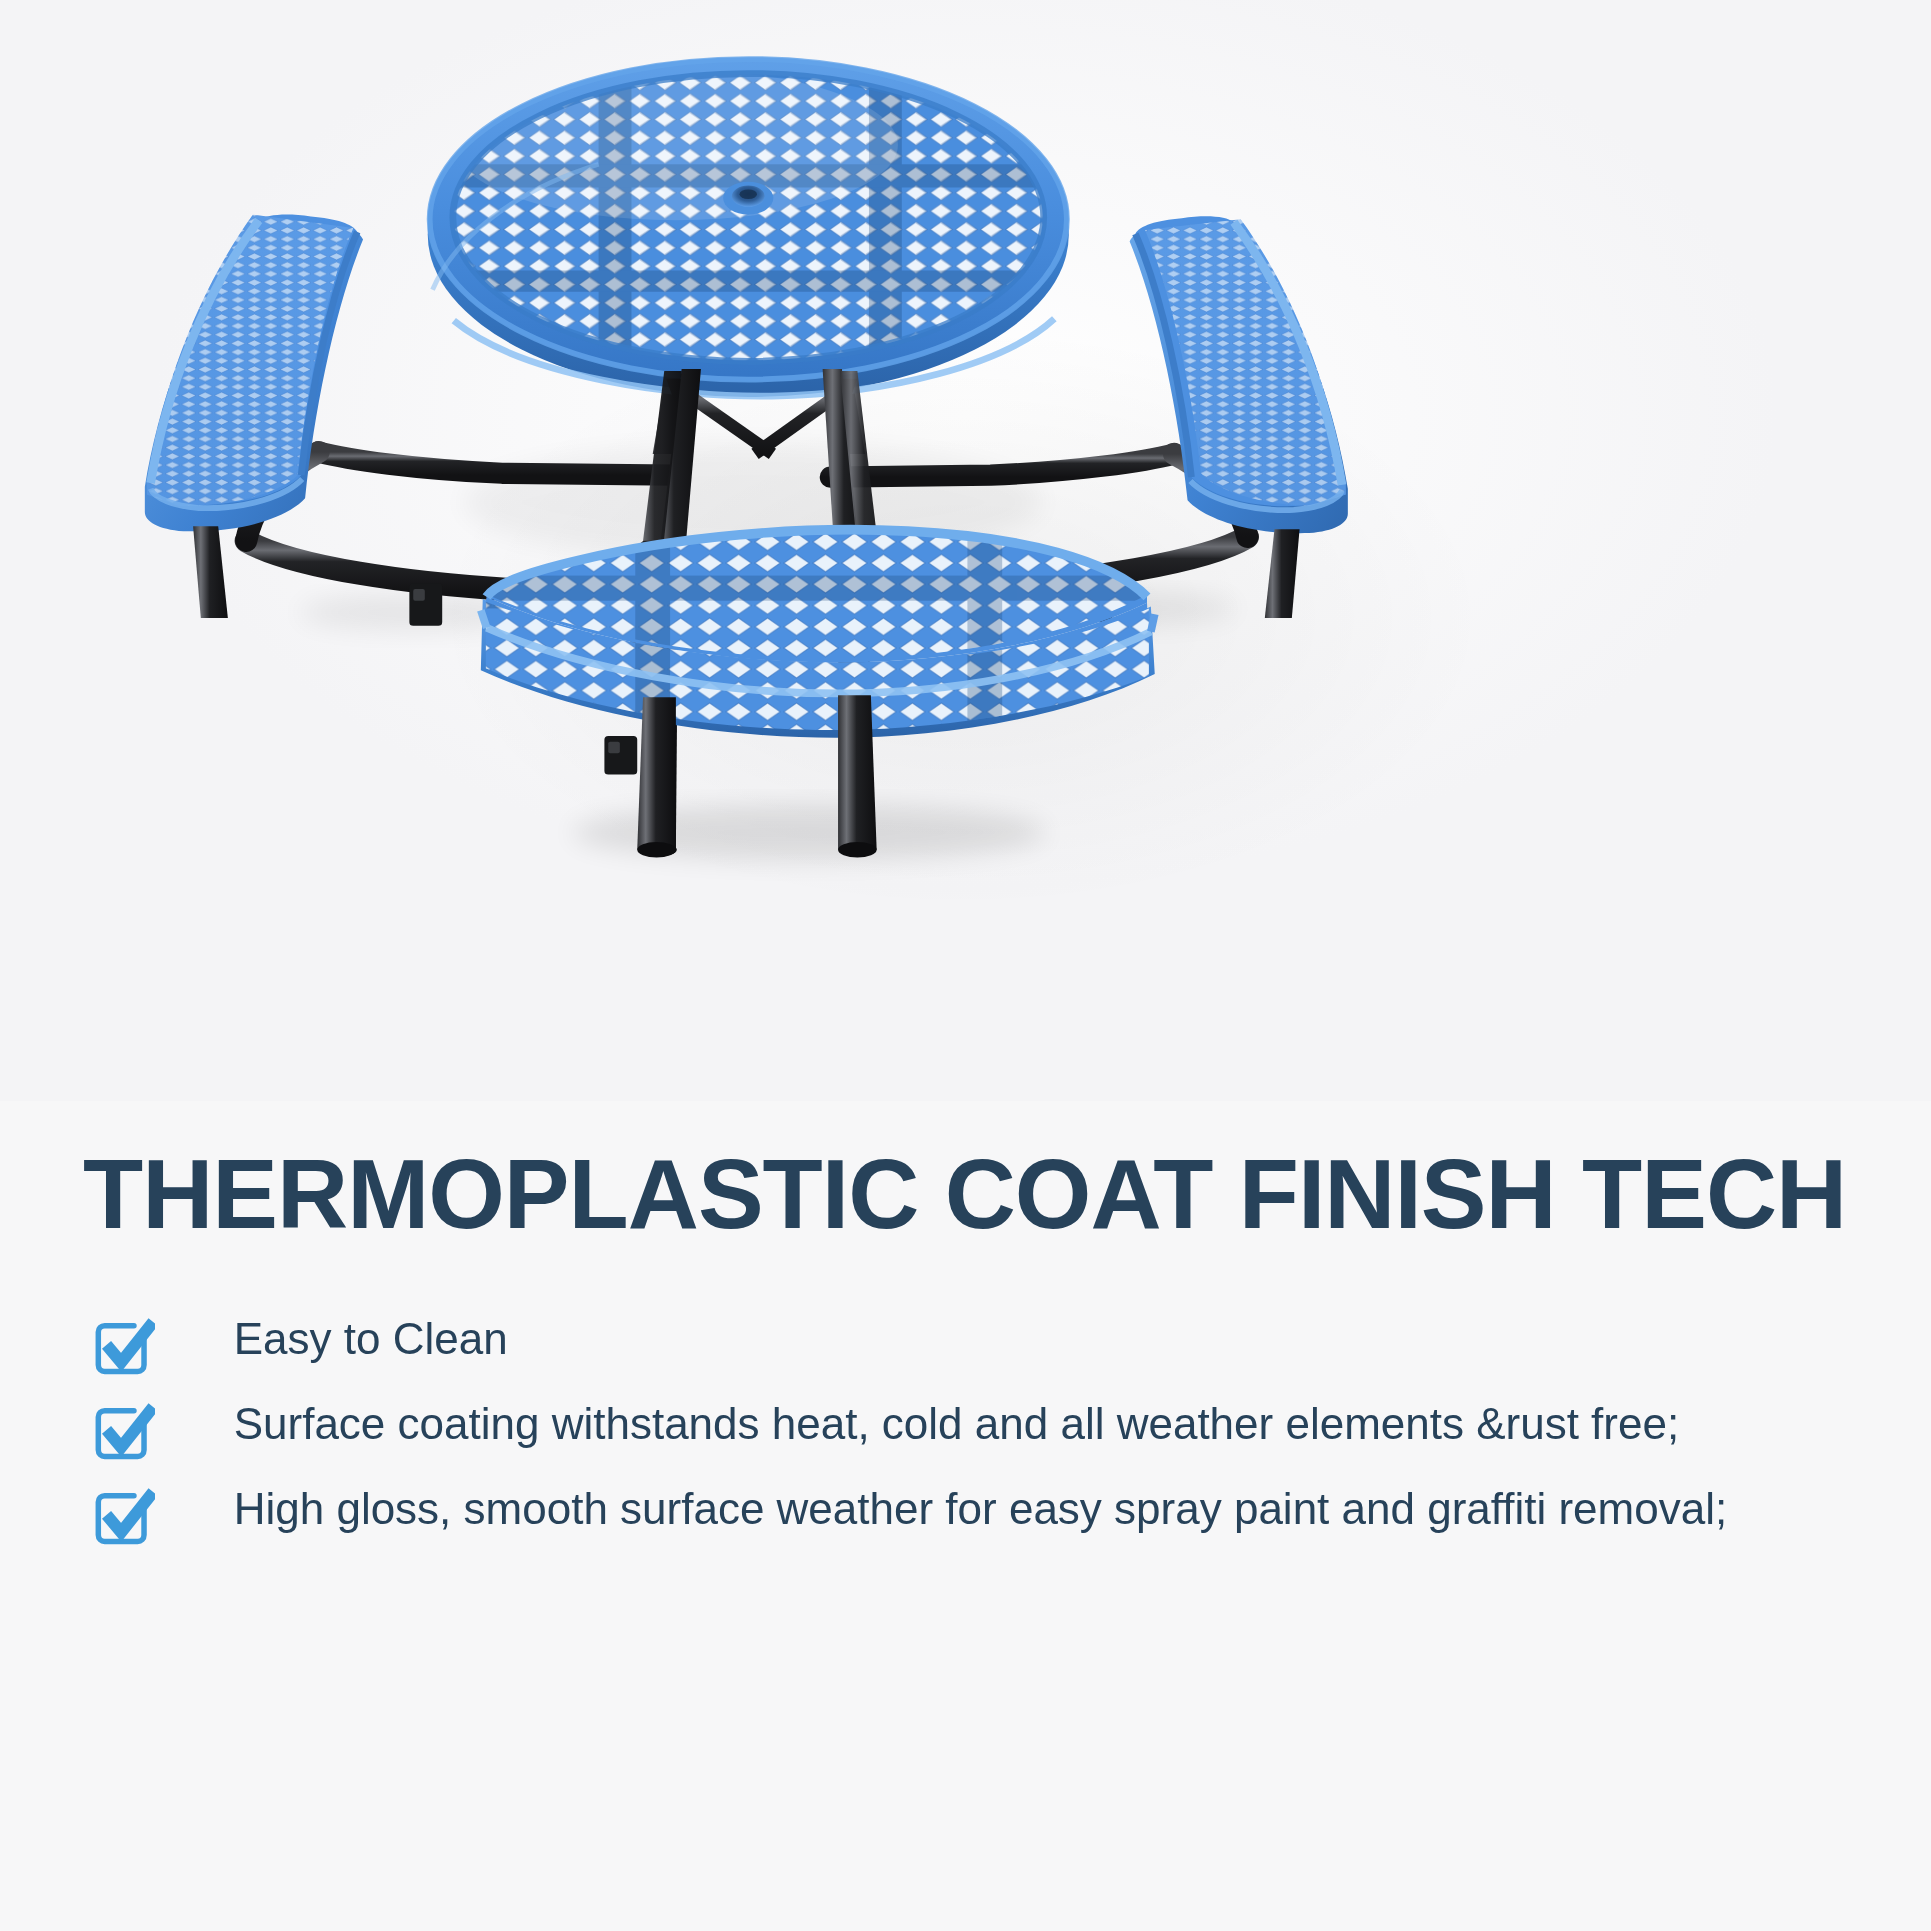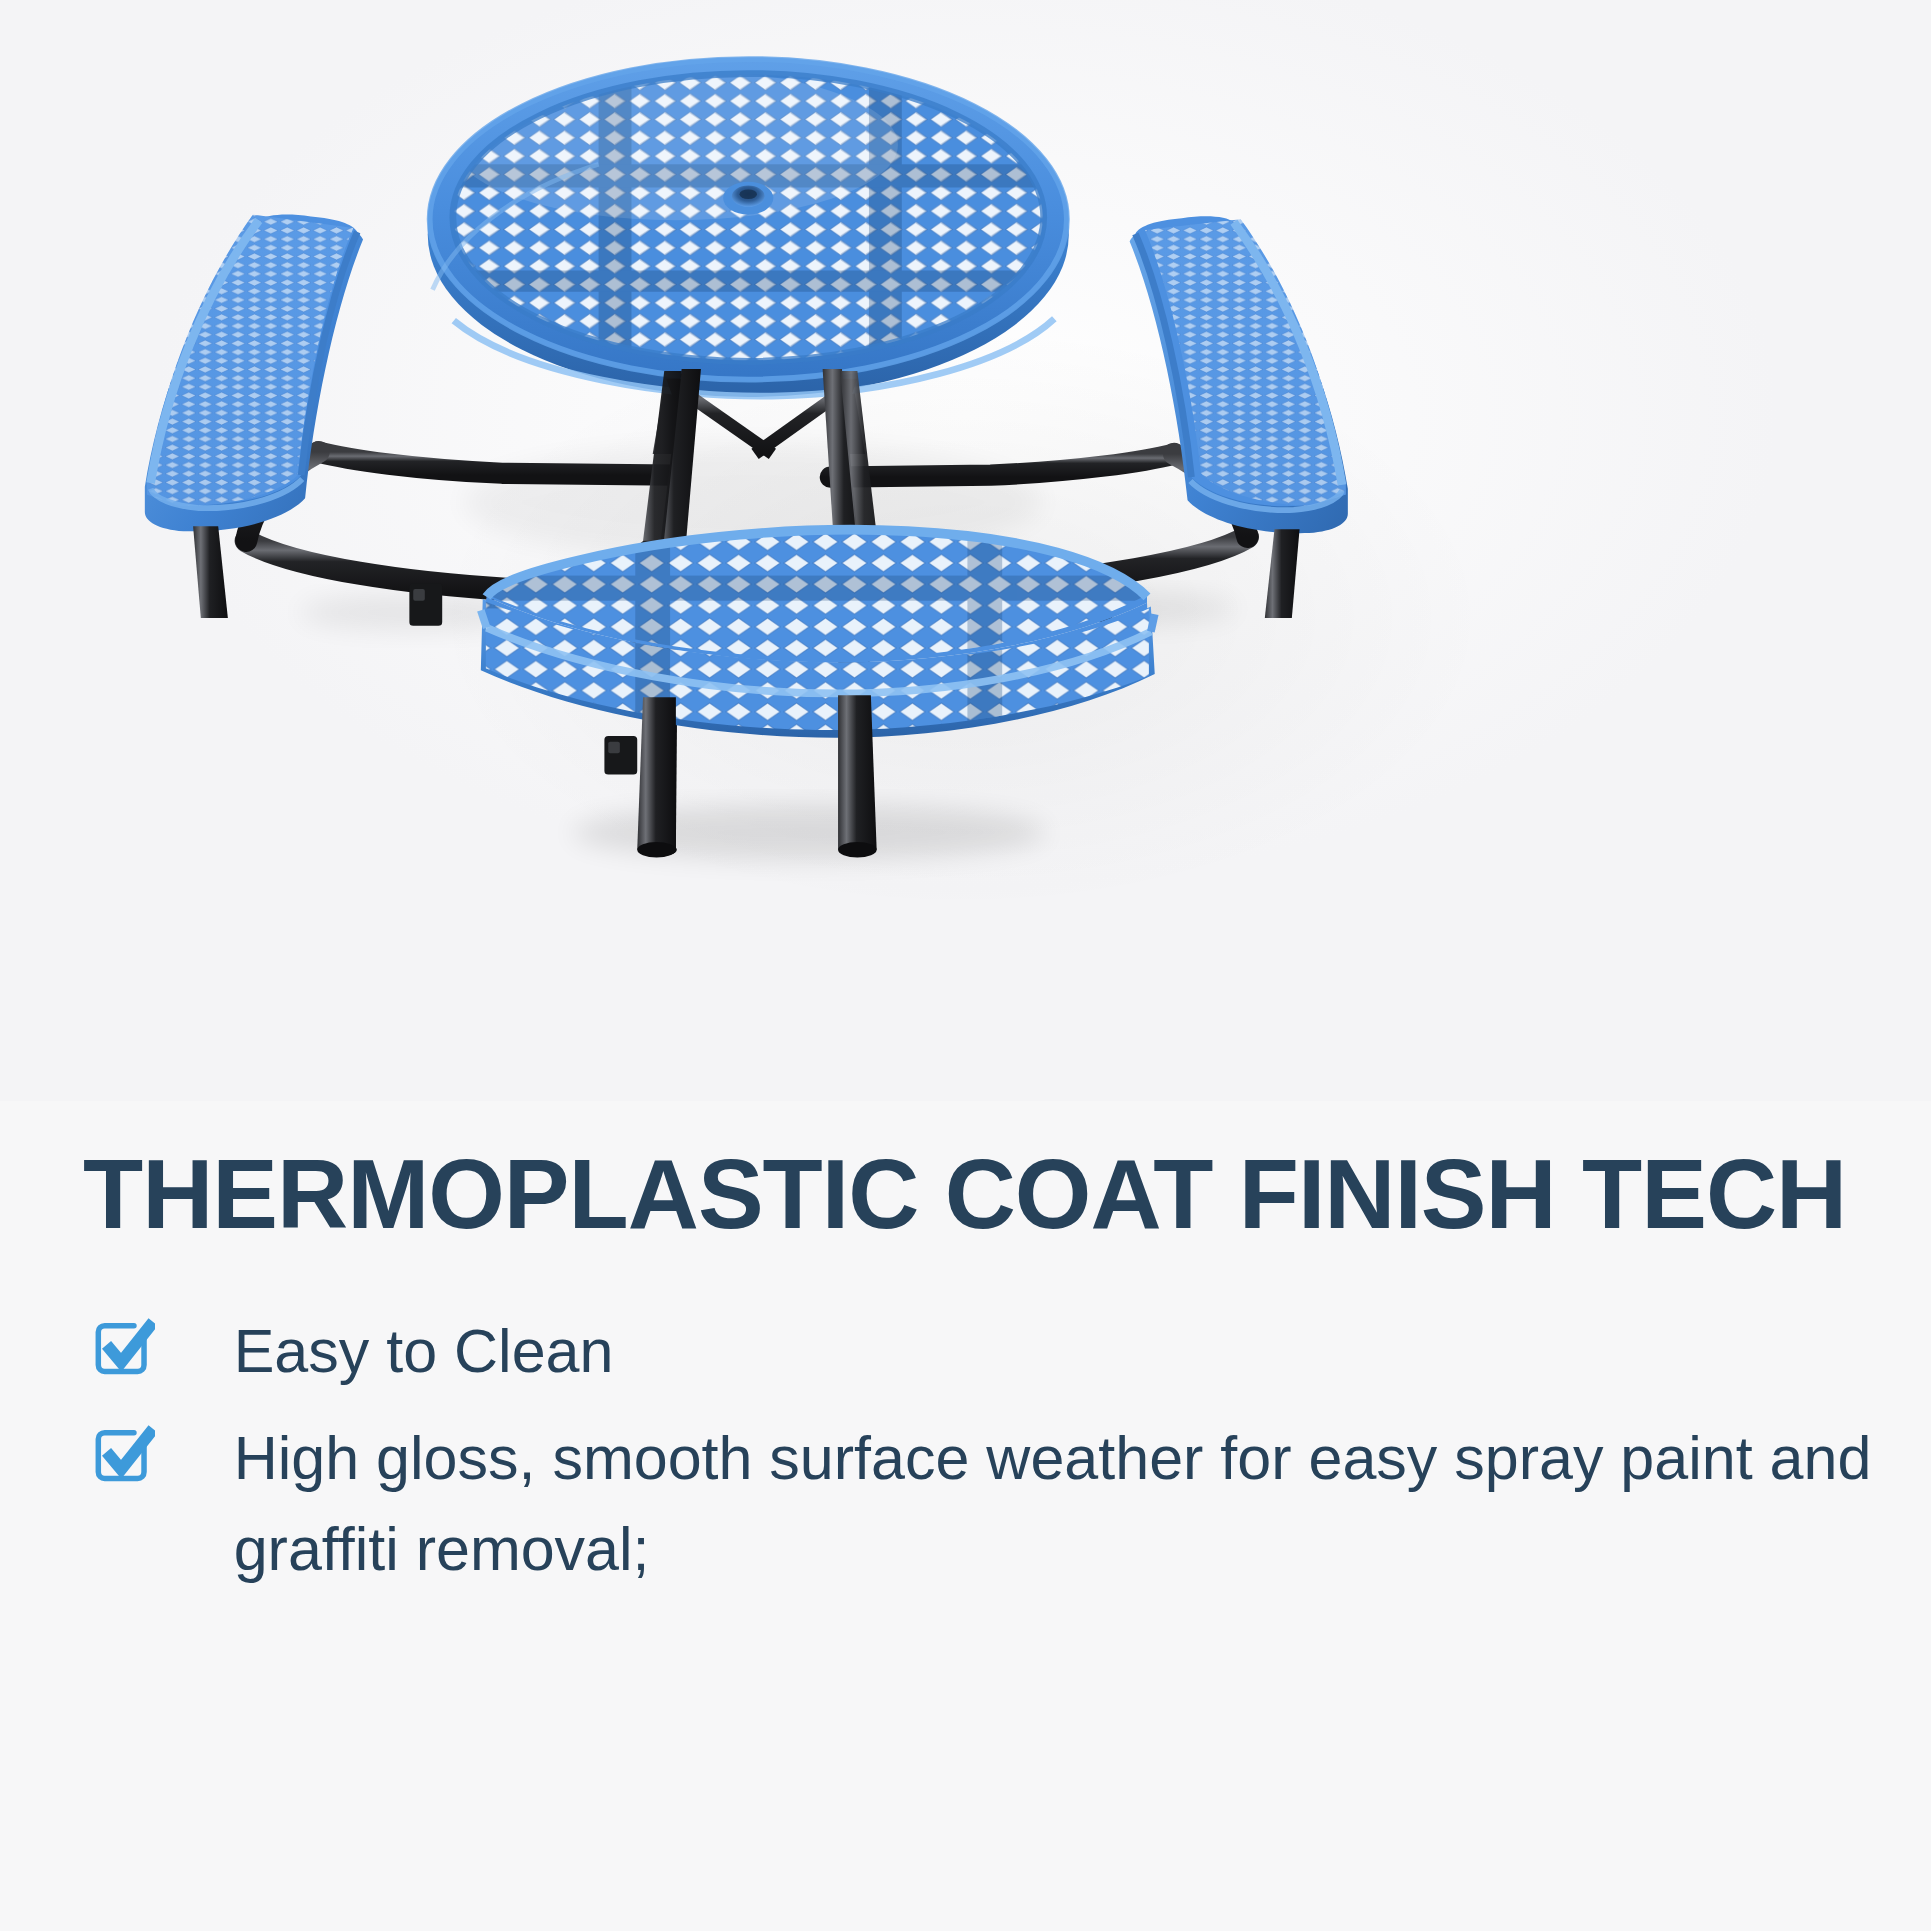--- a/index.html
+++ b/index.html
@@ -76,21 +76,21 @@
   .checkbox-icon {
     flex: 0 0 auto;
     width: 64px;
     height: 64px;
     margin-top: 7.7px;
     margin-left: 7.7px;
     margin-right: 79px;
   }
   .feature-text {
     flex: 1 1 auto;
-    font-size: 61px;
+    font-size: 44px;
     line-height: 1.50;
     color: #27425a;
     padding-top: 1.9px;
   }
 </style>
 </head>
 <body>
 
 <div id="product-stage">
   <div id="floor-shade"></div>
@@ -367,20 +367,30 @@
       <span class="checkbox-icon">
         <svg viewBox="0 0 70 70" width="64" height="64">
           <path d="M58 26 L58 58 C58 62 55 65 51 65 L15 65 C11 65 8 62 8 58 L8 22
                    C8 18 11 15 15 15 L47 15" fill="none" stroke="#3d9ada" stroke-width="6" stroke-linecap="round" stroke-linejoin="round"></path>
           <path d="M17 36 L33 55 L68 11" fill="none" stroke="#3d9ada" stroke-width="13" stroke-linecap="butt" stroke-linejoin="miter"></path>
         </svg>
       </span>
       <span class="feature-text">Easy to Clean</span>
     </div>
 
+    <div class="feature-row">
+      <span class="checkbox-icon">
+        <svg viewBox="0 0 70 70" width="64" height="64">
+          <path d="M58 26 L58 58 C58 62 55 65 51 65 L15 65 C11 65 8 62 8 58 L8 22
+                   C8 18 11 15 15 15 L47 15" fill="none" stroke="#3d9ada" stroke-width="6" stroke-linecap="round" stroke-linejoin="round"></path>
+          <path d="M17 36 L33 55 L68 11" fill="none" stroke="#3d9ada" stroke-width="13" stroke-linecap="butt" stroke-linejoin="miter"></path>
+        </svg>
+      </span>
+      <span class="feature-text">Surface coating withstands heat, cold and all weather elements &amp;rust free;</span>
+    </div>
 
     <div class="feature-row">
       <span class="checkbox-icon">
         <svg viewBox="0 0 70 70" width="64" height="64">
           <path d="M58 26 L58 58 C58 62 55 65 51 65 L15 65 C11 65 8 62 8 58 L8 22
                    C8 18 11 15 15 15 L47 15" fill="none" stroke="#3d9ada" stroke-width="6" stroke-linecap="round" stroke-linejoin="round"></path>
           <path d="M17 36 L33 55 L68 11" fill="none" stroke="#3d9ada" stroke-width="13" stroke-linecap="butt" stroke-linejoin="miter"></path>
         </svg>
       </span>
       <span class="feature-text">High gloss, smooth surface weather for easy spray paint and graffiti removal;</span>

